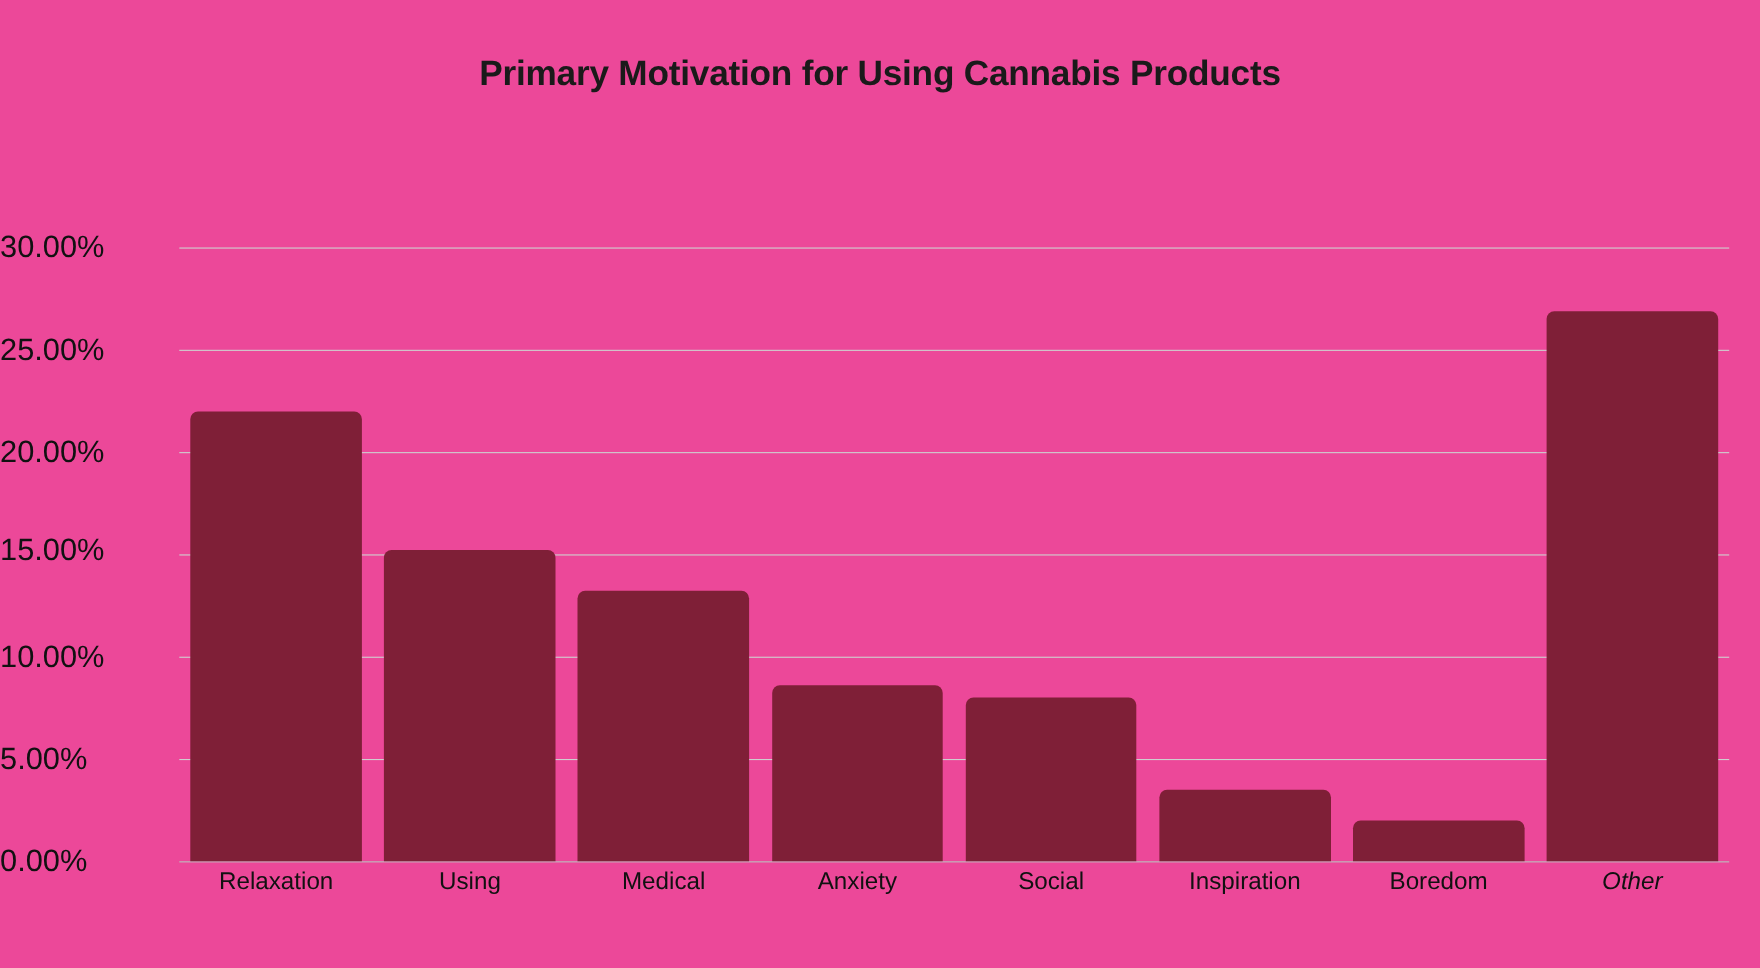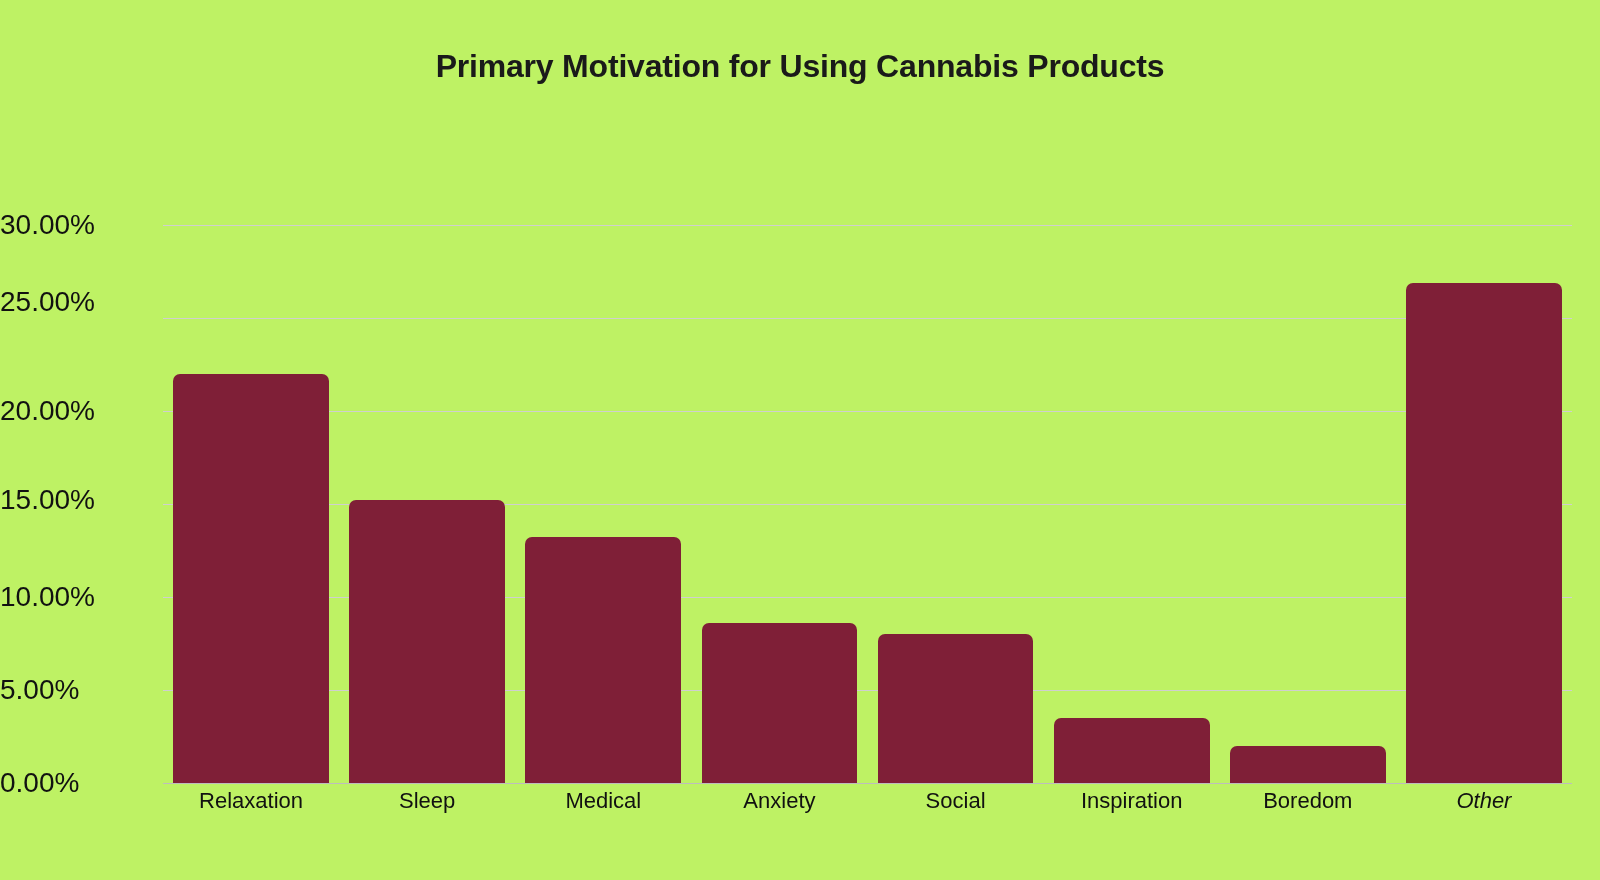--- a/index.html
+++ b/index.html
@@ -11,21 +11,21 @@
     height: 880px;
     background: #ffffff;
     font-family: "Liberation Sans", sans-serif;
     overflow: hidden;
   }
 
   #chart-root {
     position: relative;
     width: 1600px;
     height: 880px;
-    background: #bef264;
+    background: #ec4899;
   }
 
   
   #chart-title {
     position: absolute;
     left: 0;
     top: 48px;
     width: 1600px;
     text-align: center;
     font-size: 32px;
@@ -112,21 +112,21 @@
 <div id="chart-root">
 
   <div id="chart-title">Primary Motivation for Using Cannabis Products</div>
 
   <div id="y-axis-labels">
       <div class="y-tick-label" style="top: 783px;">0.00%</div>
       <div class="y-tick-label" style="top: 690px;">5.00%</div>
       <div class="y-tick-label" style="top: 597px;">10.00%</div>
       <div class="y-tick-label" style="top: 500px; margin-left: 21px;">15.00%</div>
       <div class="y-tick-label" style="top: 411px;">20.00%</div>
-      <div class="y-tick-label" style="top: 302px;">25.00%</div>
+      <div class="y-tick-label" style="top: 318px;">25.00%</div>
       <div class="y-tick-label" style="top: 225px;">30.00%</div>
     </div>
 
   <div id="plot-area">
     <div id="gridlines-layer">
         <div class="gridline baseline" style="top: 558px;"></div>
         <div class="gridline" style="top: 465px;"></div>
         <div class="gridline" style="top: 372px;"></div>
         <div class="gridline" style="top: 279px;"></div>
         <div class="gridline" style="top: 186px;"></div>
@@ -140,21 +140,21 @@
         <div class="bar" title="Anxiety: 8.60%" style="left: 538.502px; width: 155.871px; height: 159.96px; background: rgb(127, 31, 55);"></div>
         <div class="bar" title="Social: 8.00%" style="left: 714.627px; width: 155.871px; height: 148.8px; background: rgb(127, 31, 55);"></div>
         <div class="bar" title="Inspiration: 3.50%" style="left: 890.752px; width: 155.871px; height: 65.1px; background: rgb(127, 31, 55);"></div>
         <div class="bar" title="Boredom: 2.00%" style="left: 1066.88px; width: 155.871px; height: 37.2px; background: rgb(127, 31, 55);"></div>
         <div class="bar" title="Other: 26.90%" style="left: 1243px; width: 155.871px; height: 500.34px; background: rgb(127, 31, 55);"></div>
       </div>
   </div>
 
   <div id="x-axis-labels">
       <div class="x-tick-label" style="left: 0px; width: 176.125px;">Relaxation</div>
-      <div class="x-tick-label" style="left: 176.125px; width: 176.125px;">Sleep</div>
+      <div class="x-tick-label" style="left: 176.125px; width: 176.125px;">Using</div>
       <div class="x-tick-label" style="left: 352.25px; width: 176.125px;">Medical</div>
       <div class="x-tick-label" style="left: 528.375px; width: 176.125px;">Anxiety</div>
       <div class="x-tick-label" style="left: 704.5px; width: 176.125px;">Social</div>
       <div class="x-tick-label" style="left: 880.625px; width: 176.125px;">Inspiration</div>
       <div class="x-tick-label" style="left: 1056.75px; width: 176.125px;">Boredom</div>
       <div class="x-tick-label" style="left: 1232.88px; width: 176.125px; font-style: italic;">Other</div>
     </div>
 
 </div>
 

